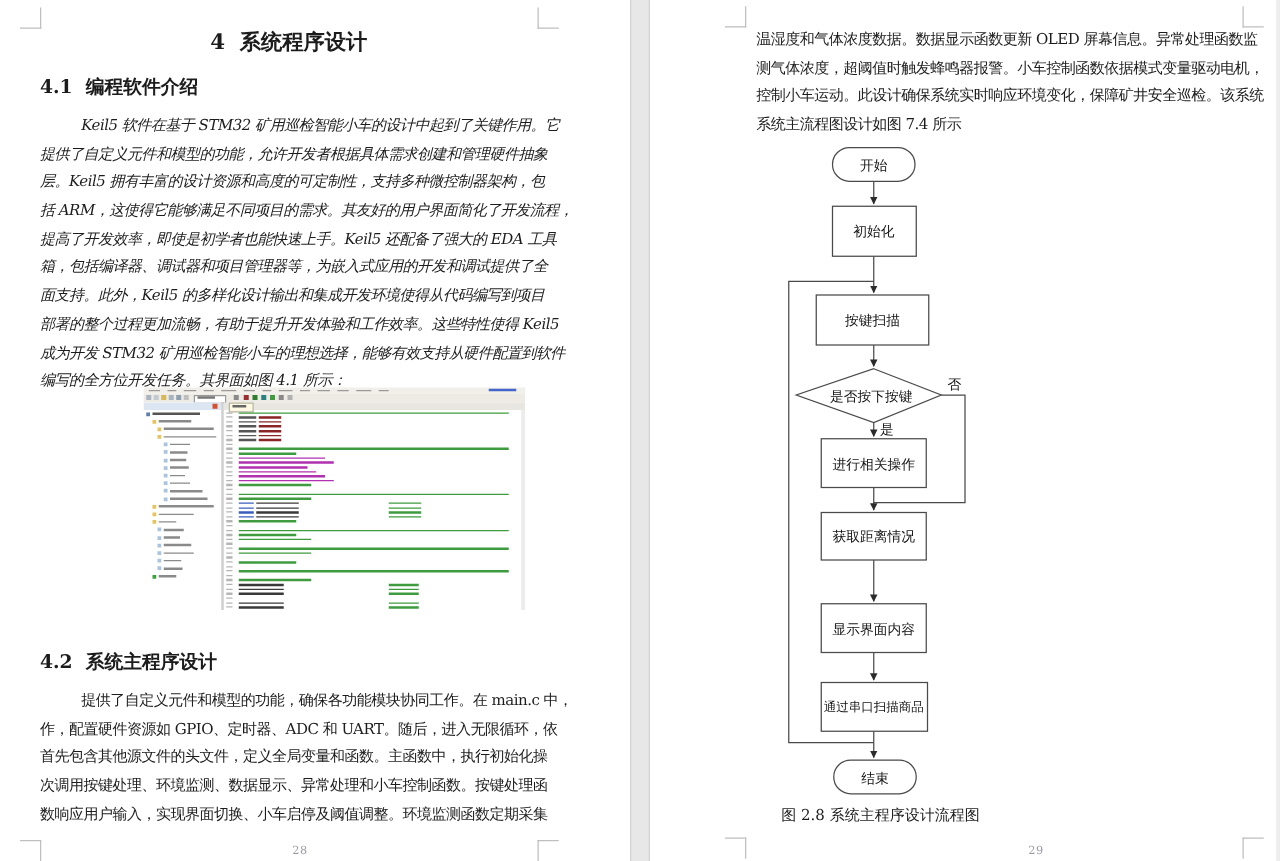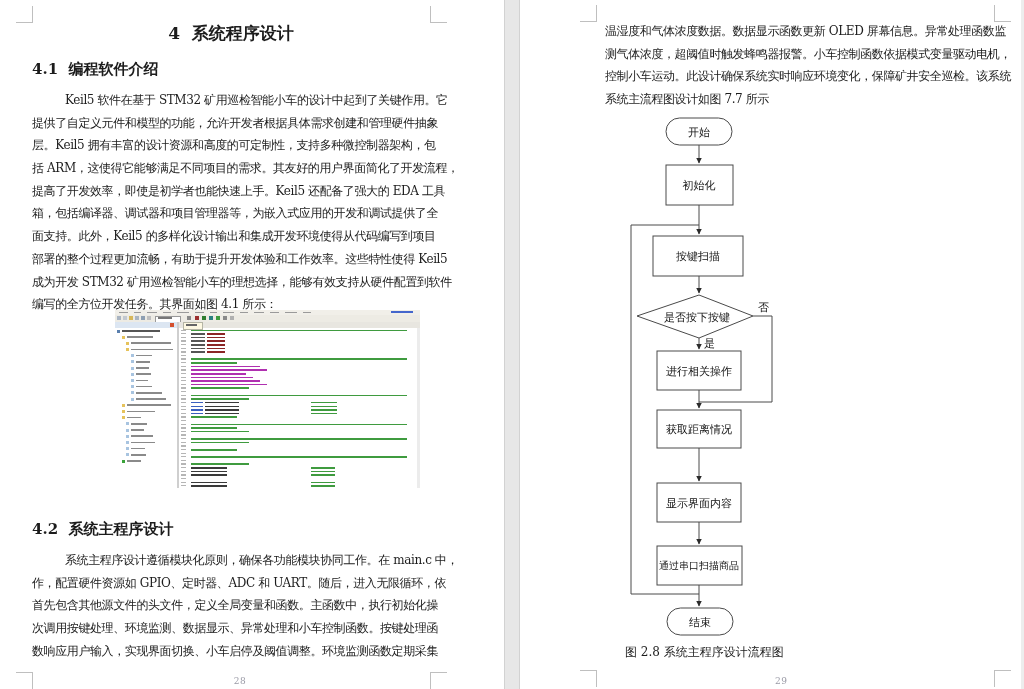--- a/index.html
+++ b/index.html
@@ -49,21 +49,21 @@
 <div class="abs mark tr" style="left:994px;top:5px;"></div>
 <div class="abs mark bl" style="left:580px;top:670px;"></div>
 <div class="abs mark br" style="left:994px;top:670px;"></div>
 
 <div class="abs" style="left:0;top:0;width:504px;height:689px;">
 
   <div class="abs chapter" style="left:32px;top:22px;width:398px;">4  系统程序设计</div>
 
   <div class="abs heading" style="left:32px;top:60px;">4.1  编程软件介绍</div>
 
-  <div class="abs" style="left:32px;top:89px;width:400px;">
+  <div class="abs" style="left:32px;top:89px;width:400px;font-style:italic;">
     <div class="bodyline indent">Keil5 软件在基于 STM32 矿用巡检智能小车的设计中起到了关键作用。它</div>
     <div class="bodyline">提供了自定义元件和模型的功能，允许开发者根据具体需求创建和管理硬件抽象</div>
     <div class="bodyline">层。Keil5 拥有丰富的设计资源和高度的可定制性，支持多种微控制器架构，包</div>
     <div class="bodyline">括 ARM，这使得它能够满足不同项目的需求。其友好的用户界面简化了开发流程，</div>
     <div class="bodyline">提高了开发效率，即使是初学者也能快速上手。Keil5 还配备了强大的 EDA 工具</div>
     <div class="bodyline">箱，包括编译器、调试器和项目管理器等，为嵌入式应用的开发和调试提供了全</div>
     <div class="bodyline">面支持。此外，Keil5 的多样化设计输出和集成开发环境使得从代码编写到项目</div>
     <div class="bodyline">部署的整个过程更加流畅，有助于提升开发体验和工作效率。这些特性使得 Keil5</div>
     <div class="bodyline">成为开发 STM32 矿用巡检智能小车的理想选择，能够有效支持从硬件配置到软件</div>
     <div class="bodyline">编写的全方位开发任务。其界面如图 4.1 所示：</div>
@@ -251,37 +251,37 @@
       <div class="bar" style="left: 196px; top: 171.54px; width: 24px; height: 1.6px; background: rgb(63, 155, 63);"></div>
       <div class="bar" style="left: 66px; top: 175.16px; width: 5px; height: 1.3px; background: rgb(181, 181, 181);"></div>
       <div class="bar" style="left: 76px; top: 175.16px; width: 36px; height: 1.6px; background: rgb(58, 58, 58);"></div>
       <div class="bar" style="left: 196px; top: 175.16px; width: 24px; height: 1.6px; background: rgb(63, 155, 63);"></div>
     </div>
 
 
   <div class="abs heading" style="left:32px;top:520px;">4.2  系统主程序设计</div>
 
   <div class="abs" style="left:32px;top:549px;width:400px;">
-    <div class="bodyline indent">系统主程序设计遵循模块化原则，确保各功能模块协同工作。在 main.c 中，</div>
+    <div class="bodyline indent">提供了自定义元件和模型的功能，确保各功能模块协同工作。在 main.c 中，</div>
     <div class="bodyline">作，配置硬件资源如 GPIO、定时器、ADC 和 UART。随后，进入无限循环，依</div>
     <div class="bodyline">首先包含其他源文件的头文件，定义全局变量和函数。主函数中，执行初始化操</div>
     <div class="bodyline">次调用按键处理、环境监测、数据显示、异常处理和小车控制函数。按键处理函</div>
     <div class="bodyline">数响应用户输入，实现界面切换、小车启停及阈值调整。环境监测函数定期采集</div>
   </div>
 
   <div class="abs pgnum" style="left:210px;top:676px;width:60px;text-align:center;">28</div>
 </div>
 
 <div class="abs" style="left:518px;top:0;width:506px;height:689px;">
 
   <div class="abs" style="left:87px;top:20px;width:400px;">
     <div class="bodyline">温湿度和气体浓度数据。数据显示函数更新 OLED 屏幕信息。异常处理函数监</div>
     <div class="bodyline">测气体浓度，超阈值时触发蜂鸣器报警。小车控制函数依据模式变量驱动电机，</div>
     <div class="bodyline">控制小车运动。此设计确保系统实时响应环境变化，保障矿井安全巡检。该系统</div>
-    <div class="bodyline">系统主流程图设计如图 7.7 所示</div>
+    <div class="bodyline">系统主流程图设计如图 7.4 所示</div>
   </div>
 
   <svg class="abs" style="left:82px;top:105px;" width="200" height="545" viewBox="0 0 200 545">
     <defs>
       <marker id="ah" markerWidth="7" markerHeight="7" refX="5.5" refY="3" orient="auto">
         <path d="M0,0 L6,3 L0,6 z" fill="#2b2b2b"></path>
       </marker>
     </defs>
 
     <line class="fc-line" x1="99" y1="40" x2="99" y2="58" marker-end="url(#ah)"></line>
@@ -323,14 +323,14 @@
 
     <rect class="fc-shape" x="57" y="441" width="85" height="39"></rect>
     <text class="fc-label fc-label-sm" x="99" y="464" text-anchor="middle">通过串口扫描商品</text>
 
     <rect class="fc-shape" x="67" y="503" width="66" height="27" rx="13.5"></rect>
     <text class="fc-label" x="100" y="521" text-anchor="middle">结束</text>
   </svg>
 
   <div class="abs cap" style="left:107px;top:644px;">图 2.8 系统主程序设计流程图</div>
 
-  <div class="abs pgnum" style="left:257px;top:676px;width:60px;text-align:left;">29</div>
+  <div class="abs pgnum" style="left:257px;top:676px;width:60px;text-align:right;">29</div>
 </div>
 
 </body></html>

